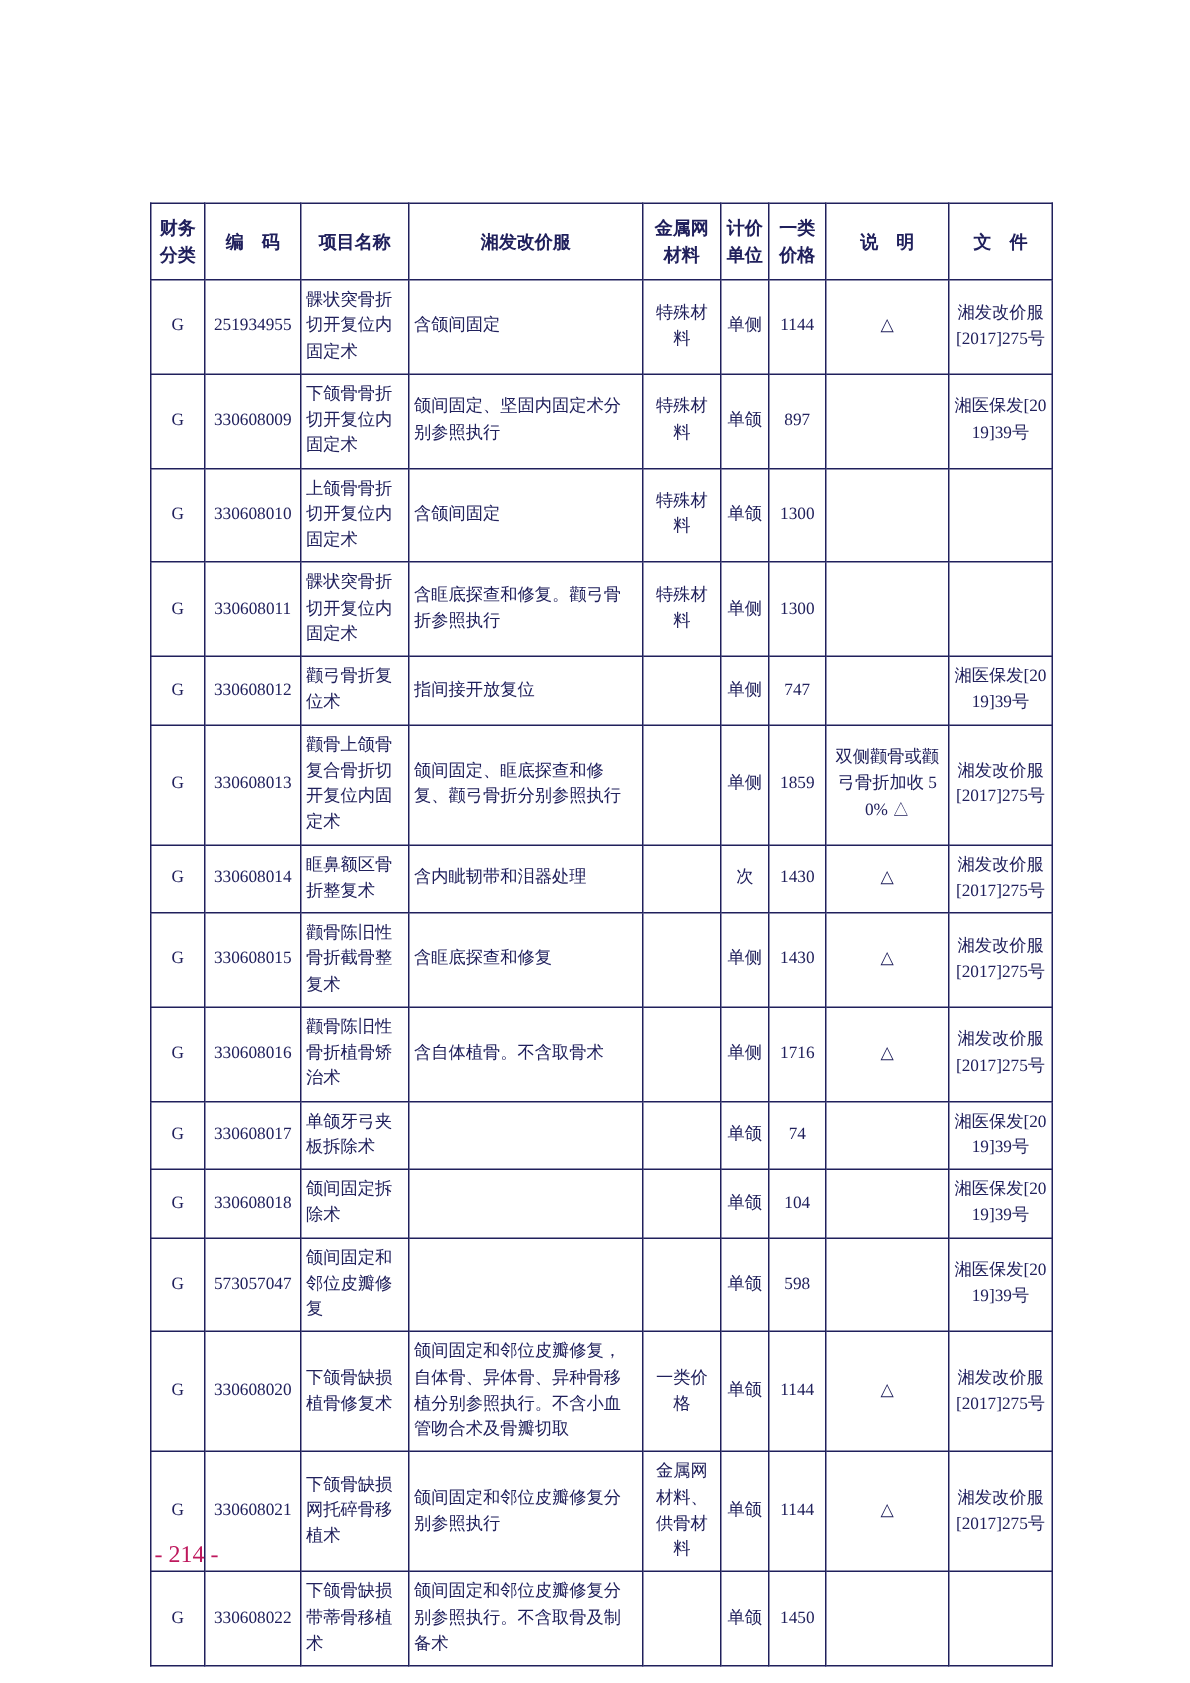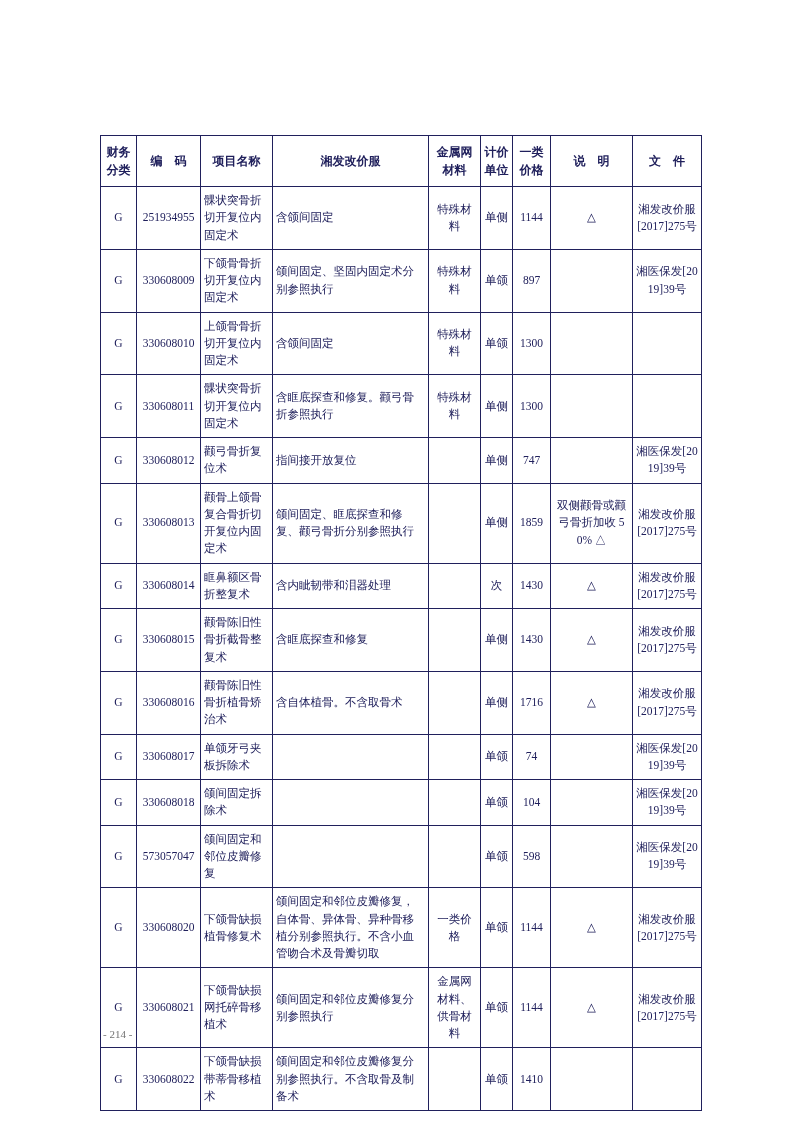--- a/index.html
+++ b/index.html
@@ -41,22 +41,22 @@
     text-align: center;
     font-size: 12px;
     padding: 7px 2px;
   }
   td.center { text-align: center; }
   td.left   { text-align: left; }
   .page-number {
     position: absolute;
     left: 103px;
     top: 1028px;
-    font-size: 11px;
-    color: #737373;
+    font-size: 16px;
+    color: #be185d;
   }
 </style>
 </head>
 <body>
 
 <div class="page">
   <div class="table-wrap">
     <table>
       <colgroup>
         <col style="width:36px">
@@ -237,21 +237,21 @@
             <td class="center">△</td>
             <td class="center">湘发改价服[2017]275号</td>
           </tr>
           <tr>
             <td class="center">G</td>
             <td class="center">330608022</td>
             <td class="left">下颌骨缺损带蒂骨移植术</td>
             <td class="left">颌间固定和邻位皮瓣修复分别参照执行。不含取骨及制备术</td>
             <td class="center"></td>
             <td class="center">单颌</td>
-            <td class="center">1410</td>
+            <td class="center">1450</td>
             <td class="center"></td>
             <td class="center"></td>
           </tr>
         </tbody>
     </table>
   </div>
   <div class="page-number">- 214 -</div>
 </div>
 
 </body></html>

